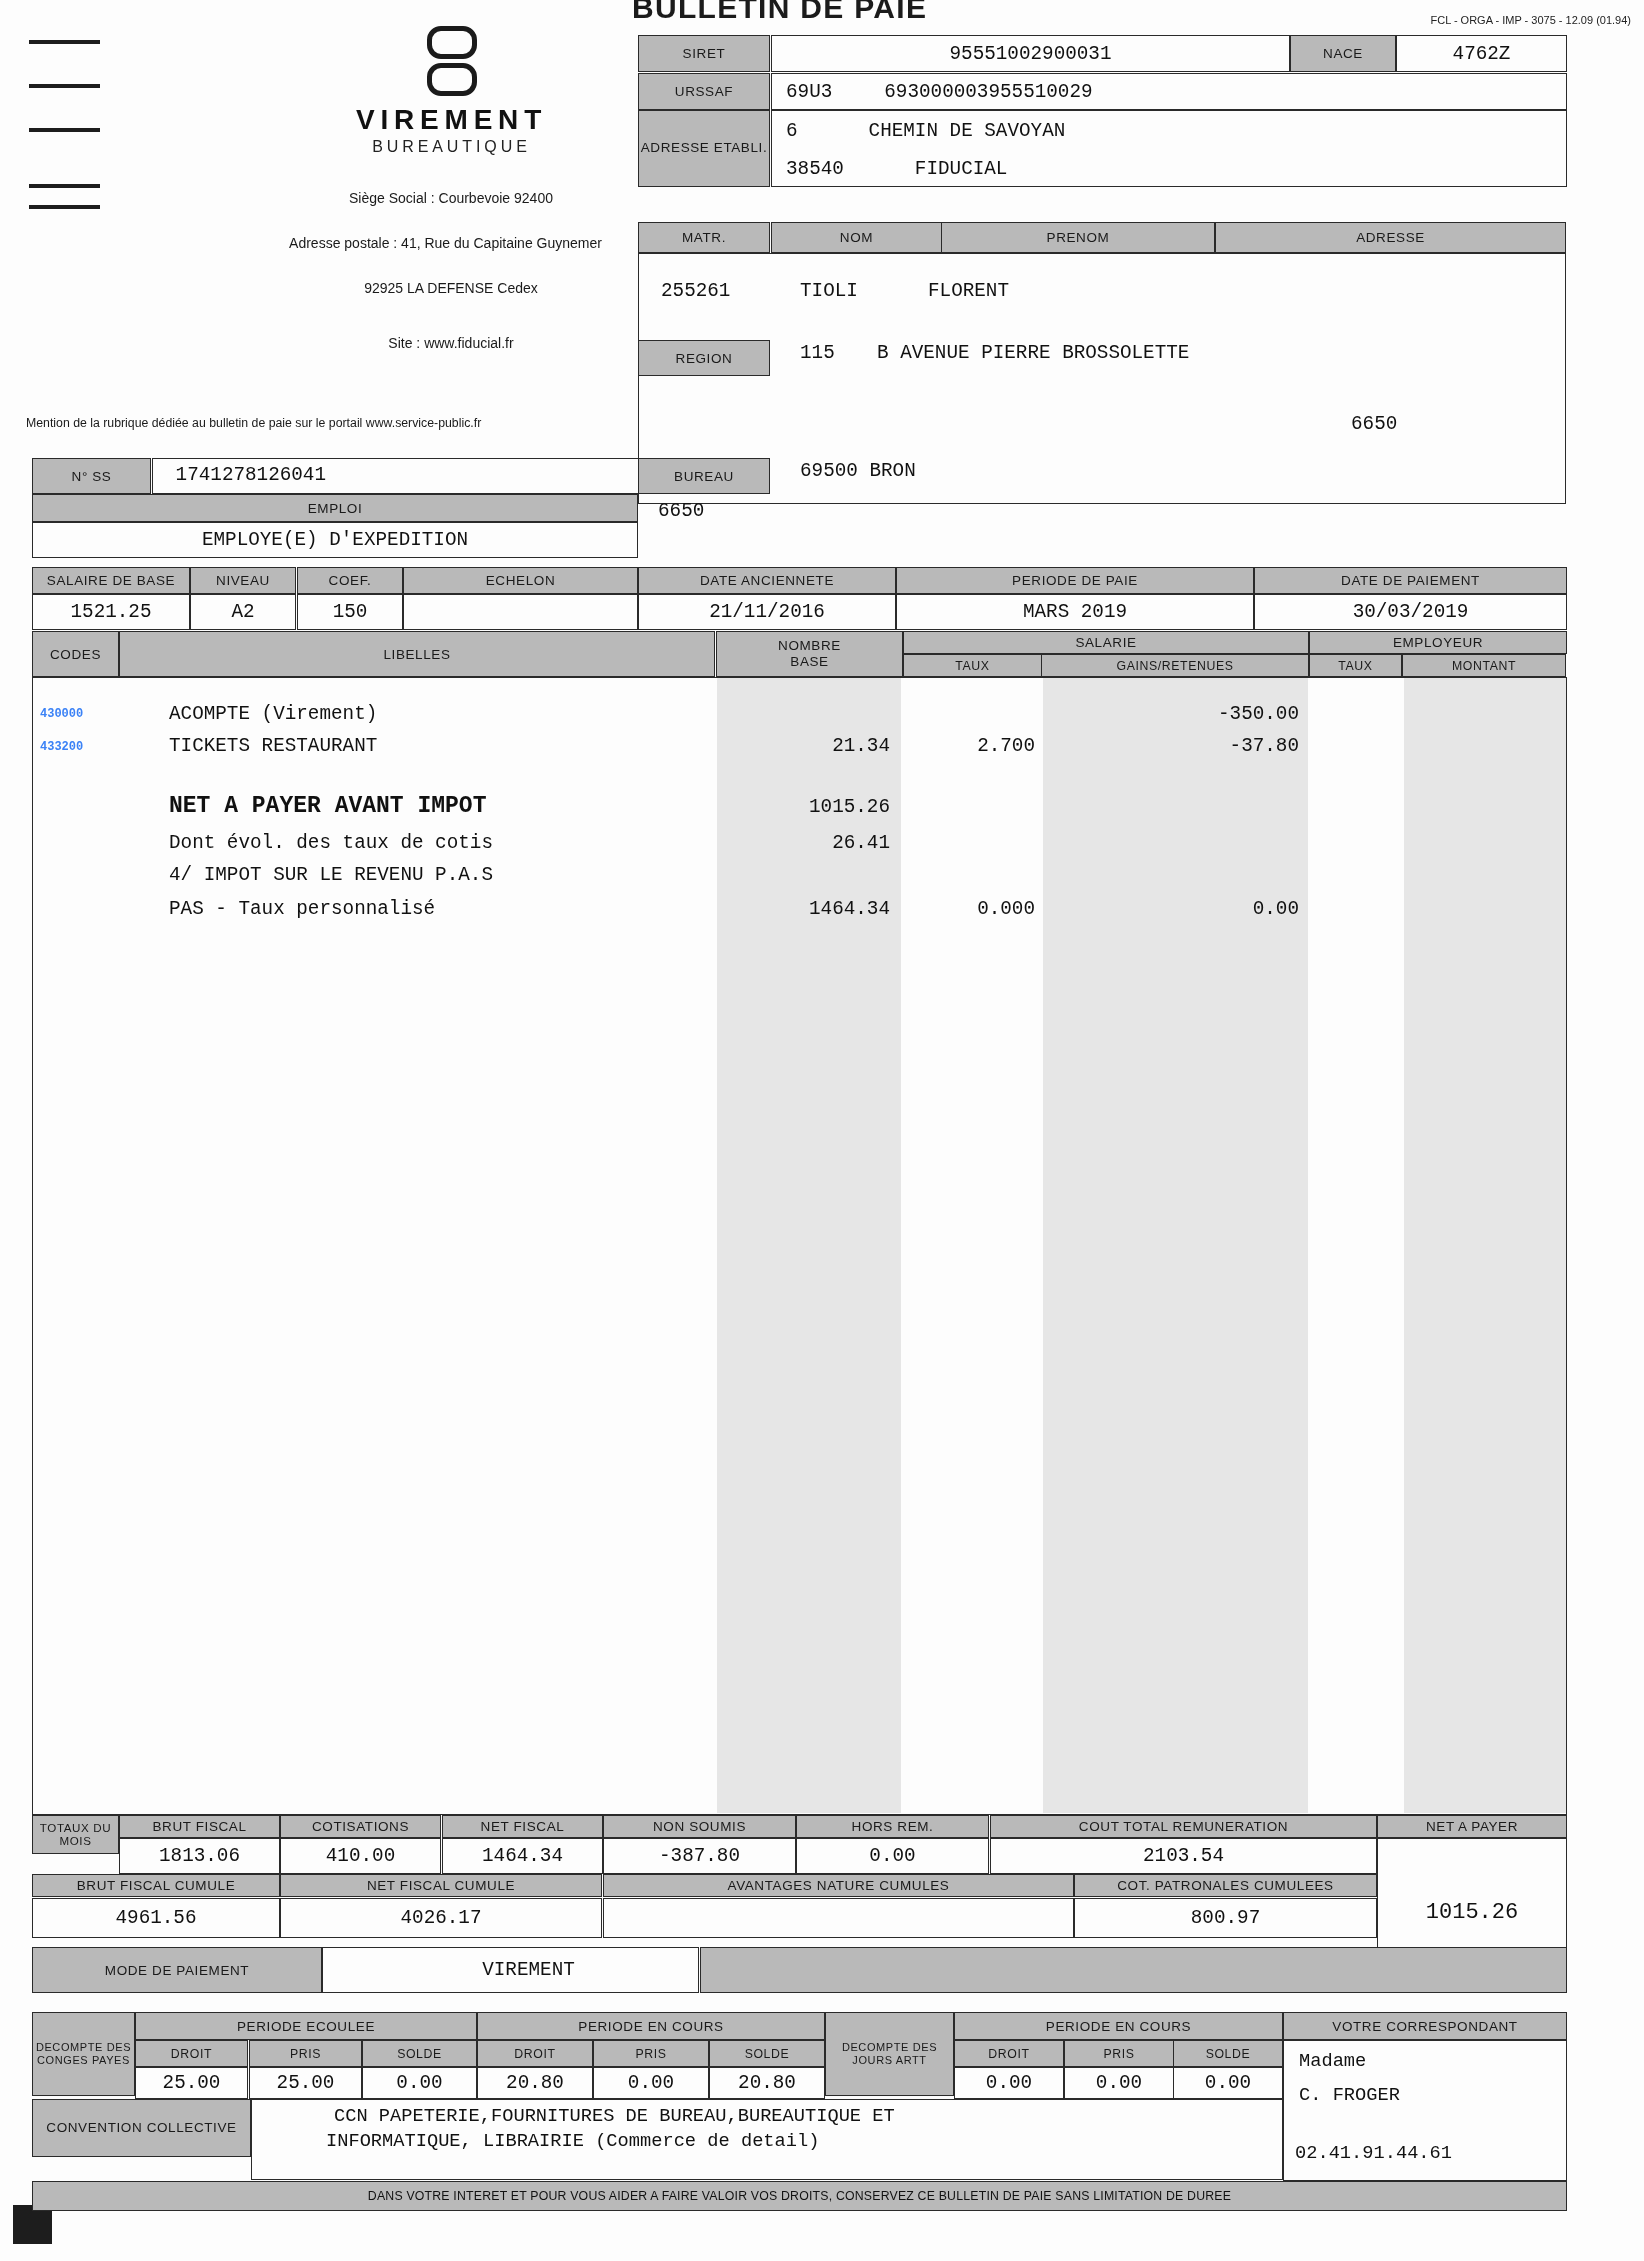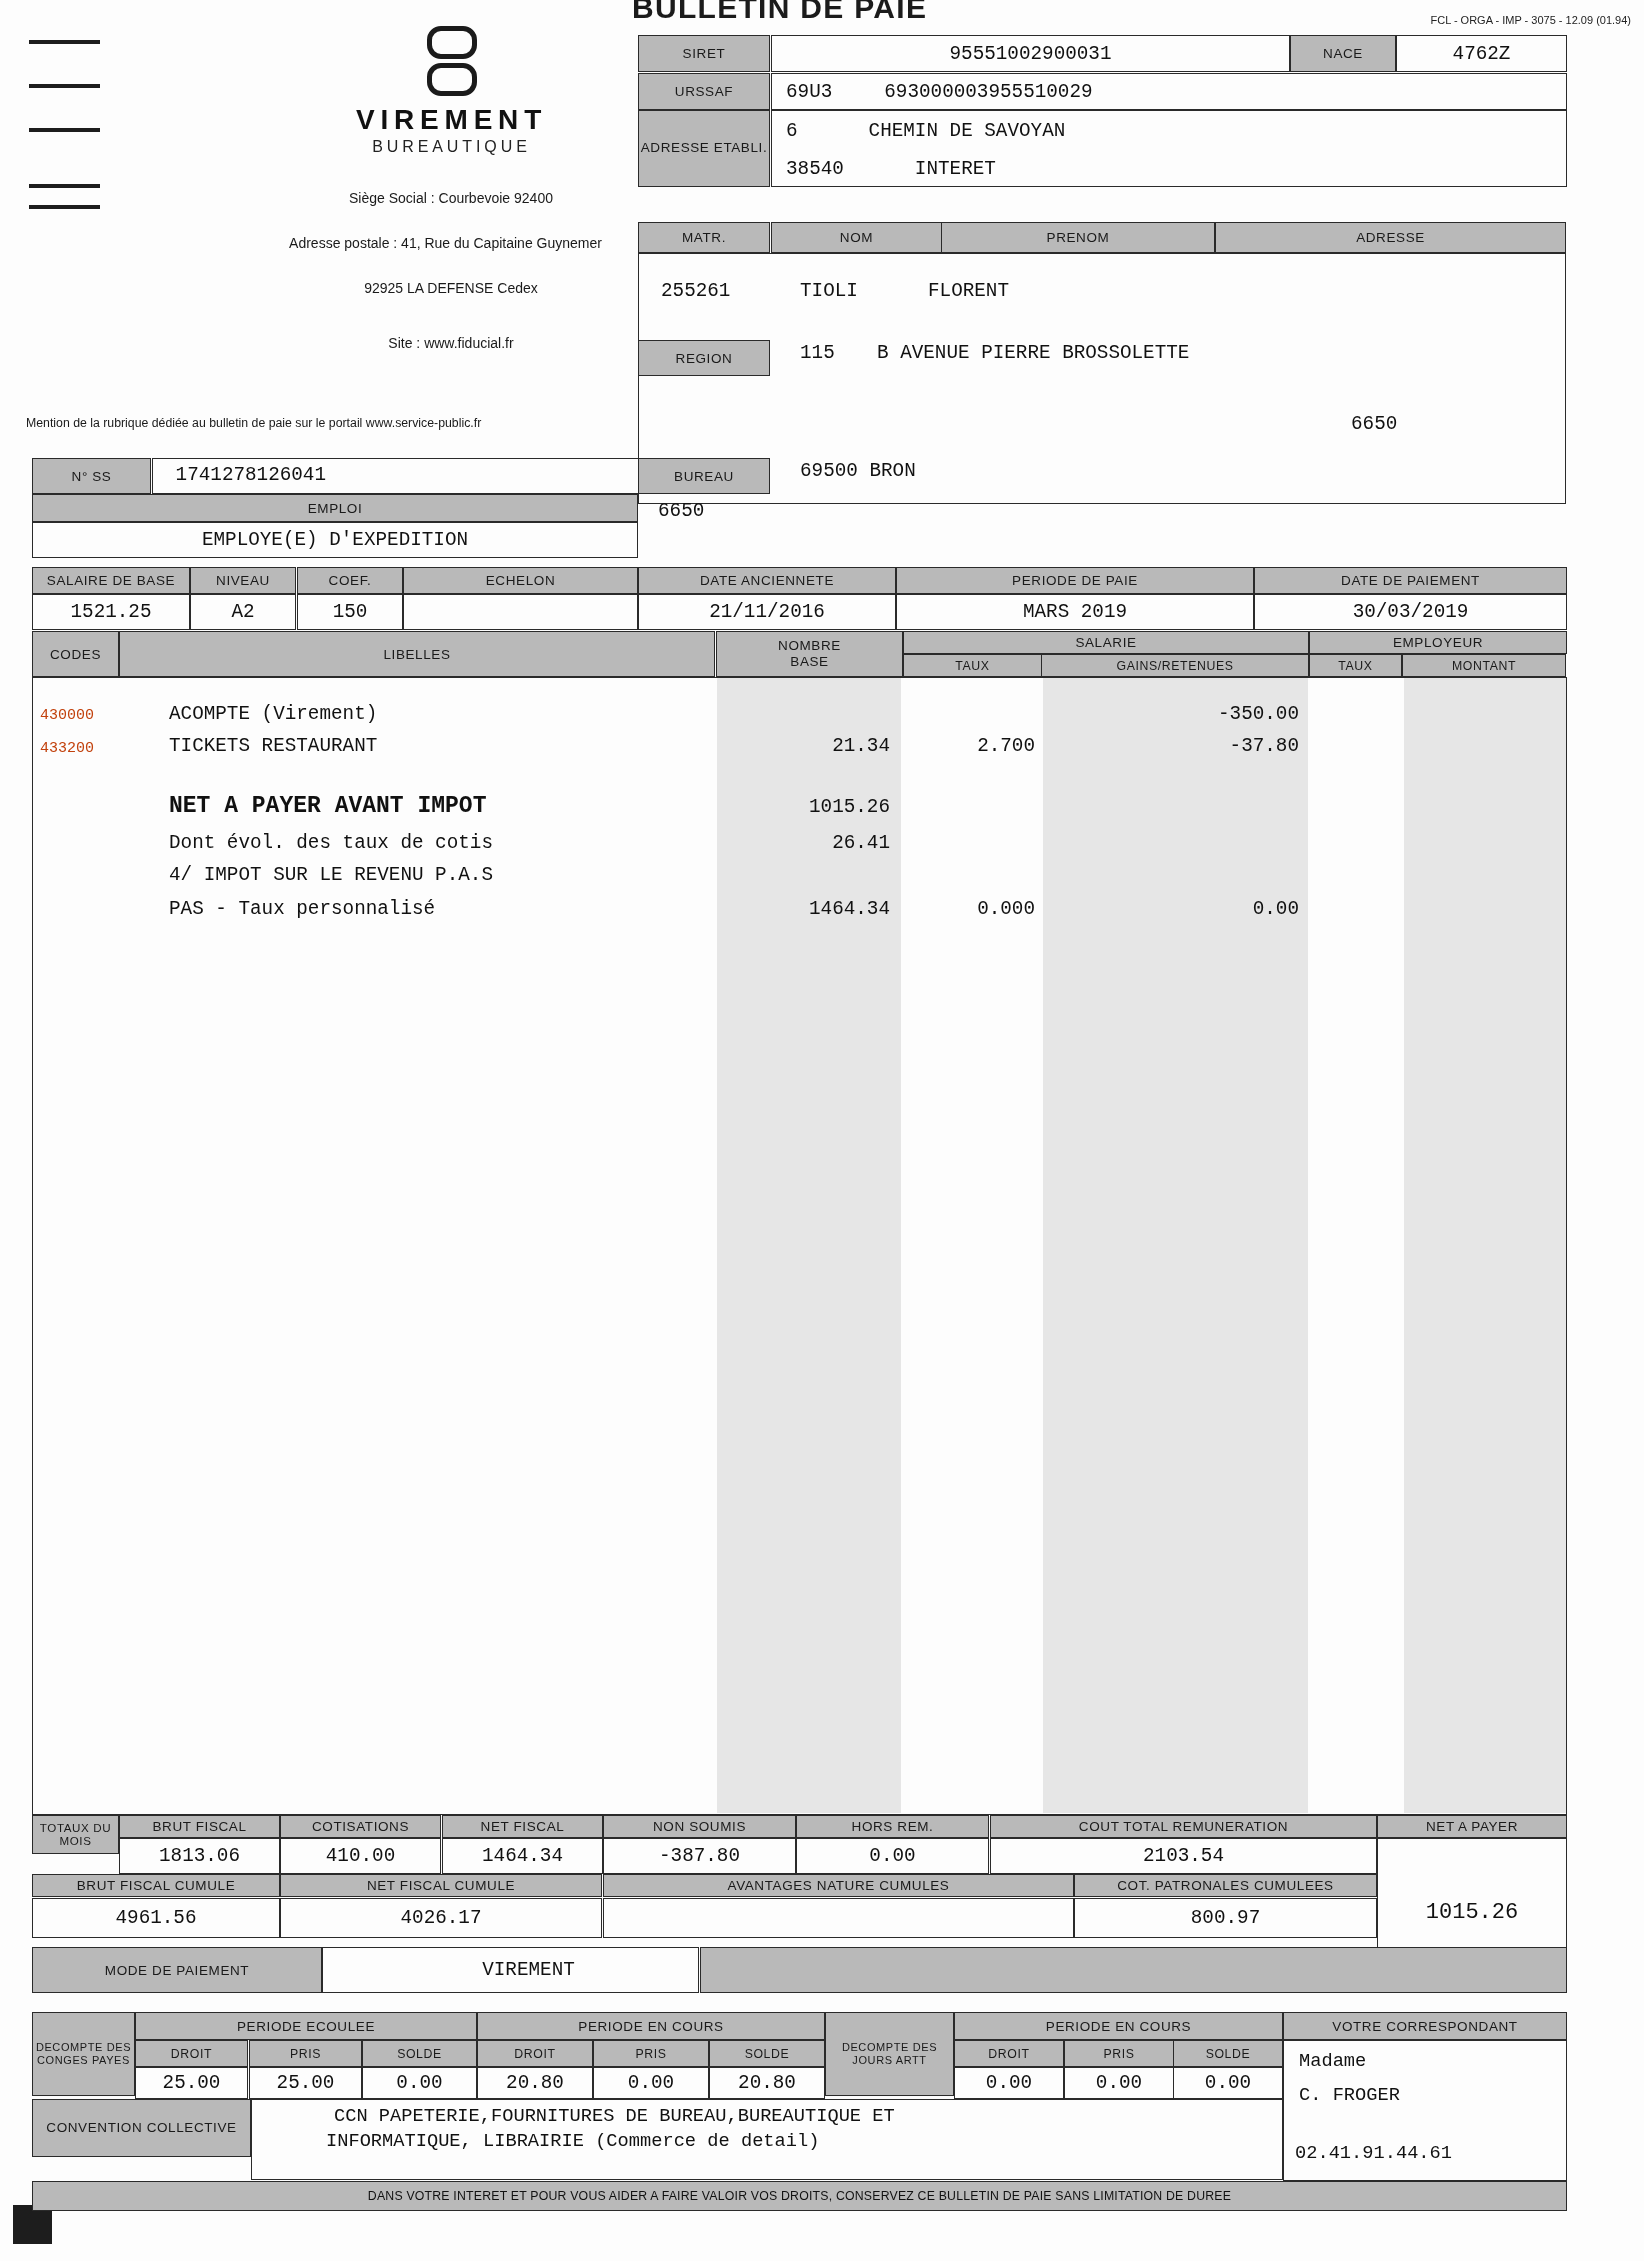--- a/index.html
+++ b/index.html
@@ -72,21 +72,21 @@
     letter-spacing: 1.3px;
     color: #1b1b1b;
   }
   .fcl {
     position: absolute;
     right: 13px; top: 14px;
     font-size: 11px; color: #222;
   }
 
   .valmono { font-family: "Liberation Mono", monospace; font-size: 19.3px; color: #111; }
-  .valmono-sm { font-family: "Liberation Mono", monospace; font-size: 15px; color: #c2410c; }
+  .valmono-sm { font-family: "Liberation Mono", monospace; font-size: 12px; color: #3b82f6; font-weight: bold; }
 
   .footer-note {
     font-size: 12.3px; text-align: center; letter-spacing: 0.2px;
   }
 </style>
 </head>
 <body>
 
 <div id="page">
 
@@ -129,21 +129,21 @@
   <div class="abs bx gray ctr hdrlab" style="left:638px;top:110px;width:132px;height:77px;line-height:1.25;">
     <span>ADRESSE ETABLI.</span>
   </div>
   <div class="abs bx" style="left:771px;top:110px;width:796px;height:77px;">
     <div class="lft" style="height:39px;padding-left:14px;">
       <span class="valmono">6</span>
       <span class="valmono" style="margin-left:71px;">CHEMIN DE SAVOYAN</span>
     </div>
     <div class="lft" style="height:37px;padding-left:14px;">
       <span class="valmono">38540</span>
-      <span class="valmono" style="margin-left:71px;">INTERET</span>
+      <span class="valmono" style="margin-left:71px;">FIDUCIAL</span>
     </div>
   </div>
 
   <div class="abs bx gray ctr hdrlab" style="left:638px;top:222px;width:132px;height:31px;">MATR.</div>
   <div class="abs bx gray ctr hdrlab" style="left:771px;top:222px;width:171px;height:31px;">NOM</div>
   <div class="abs bx gray ctr hdrlab" style="left:941px;top:222px;width:274px;height:31px;">PRENOM</div>
   <div class="abs bx gray ctr hdrlab" style="left:1215px;top:222px;width:351px;height:31px;">ADRESSE</div>
 
   <div class="abs bx" style="left:638px;top:253px;width:928px;height:251px;"></div>
   <div class="abs valmono" style="left:661px;top:280px;">255261</div>

